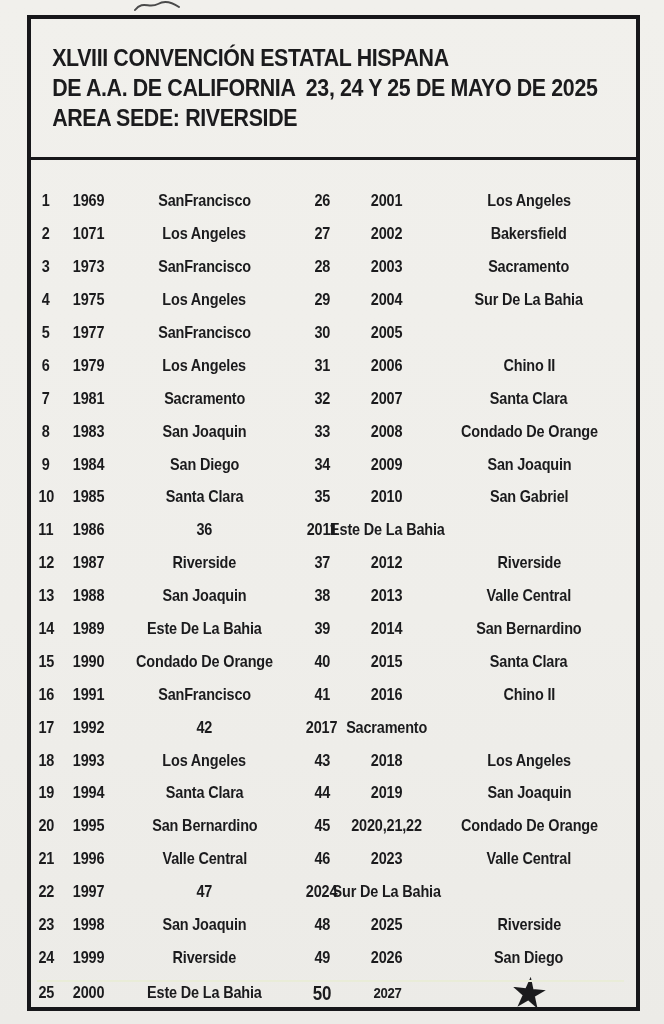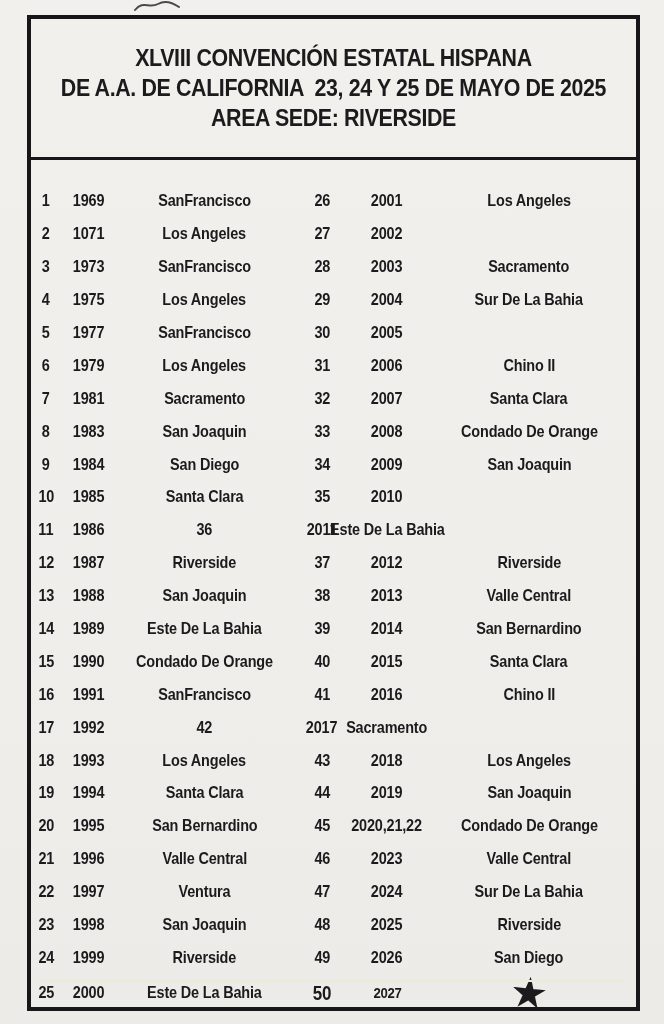--- a/index.html
+++ b/index.html
@@ -18,21 +18,20 @@
   .scan-mark{
     position:absolute;left:133px;top:0;width:48px;height:12px;
   }
   .frame{
     position:absolute;left:27px;top:15px;width:613px;height:996px;
     box-sizing:border-box;
     border:4px solid #17171a;
   }
   .doc-header{
     padding-top:24px;
-    text-align:center;
   }
   .h-line{
     line-height:30px;
     font-size:23px;
     font-weight:800;
     letter-spacing:-0.4px;
     white-space:pre;
     transform:scaleX(0.93);
   }
   .divider{
@@ -120,20 +119,23 @@
           </div>
           <div class="cell city">
             <span class="tx">Los Angeles</span>
           </div>
           <div class="cell num">
             <span class="tx">27</span>
           </div>
           <div class="cell year">
             <span class="tx">2002</span>
           </div>
+          <div class="cell city">
+            <span class="tx">Bakersfield</span>
+          </div>
         </div>
         <div class="t-row">
           <div class="cell num">
             <span class="tx">3</span>
           </div>
           <div class="cell year">
             <span class="tx">1973</span>
           </div>
           <div class="cell city">
             <span class="tx">SanFrancisco</span>
@@ -274,20 +276,23 @@
           </div>
           <div class="cell city">
             <span class="tx">Santa Clara</span>
           </div>
           <div class="cell num">
             <span class="tx">35</span>
           </div>
           <div class="cell year">
             <span class="tx">2010</span>
           </div>
+          <div class="cell city">
+            <span class="tx">San Gabriel</span>
+          </div>
         </div>
         <div class="t-row">
           <div class="cell num">
             <span class="tx">11</span>
           </div>
           <div class="cell year">
             <span class="tx">1986</span>
           </div>
           <div class="cell num">
             <span class="tx">36</span>
@@ -495,23 +500,20 @@
           <div class="cell city">
             <span class="tx">Valle Central</span>
           </div>
         </div>
         <div class="t-row">
           <div class="cell num">
             <span class="tx">22</span>
           </div>
           <div class="cell year">
             <span class="tx">1997</span>
-          </div>
-          <div class="cell city">
-            <span class="tx">Ventura</span>
           </div>
           <div class="cell num">
             <span class="tx">47</span>
           </div>
           <div class="cell year">
             <span class="tx">2024</span>
           </div>
           <div class="cell city">
             <span class="tx">Sur De La Bahia</span>
           </div>

